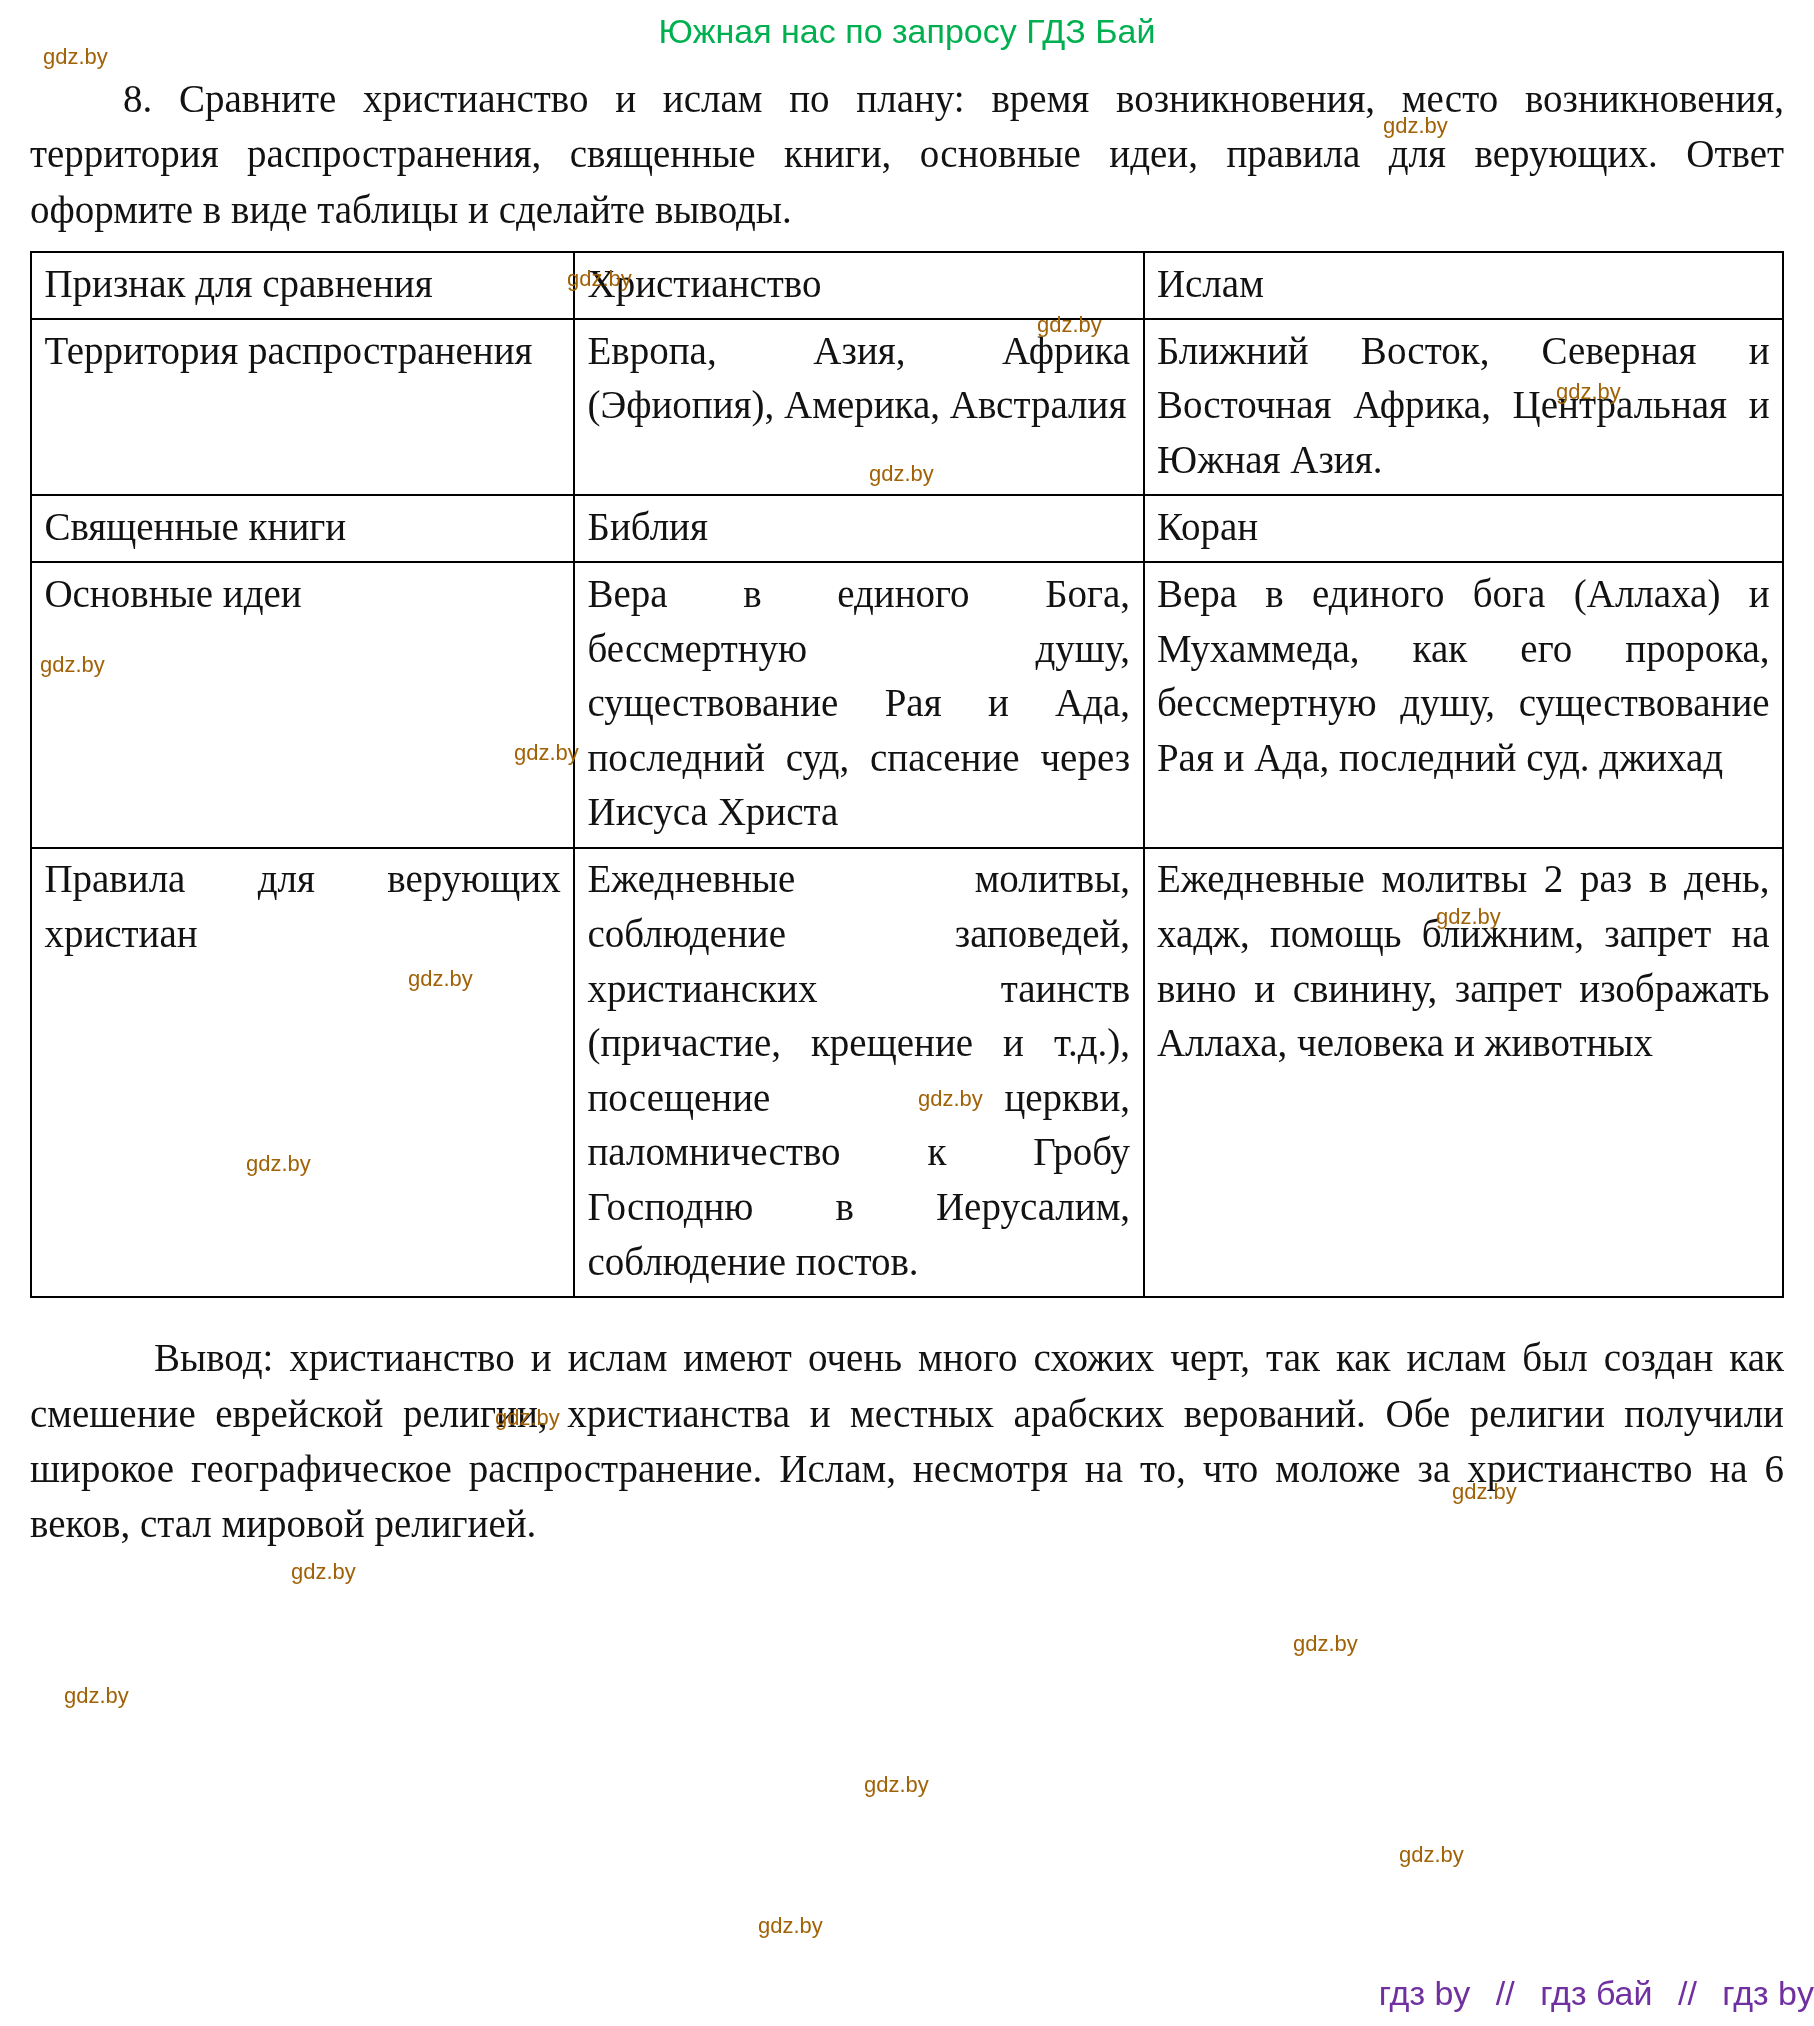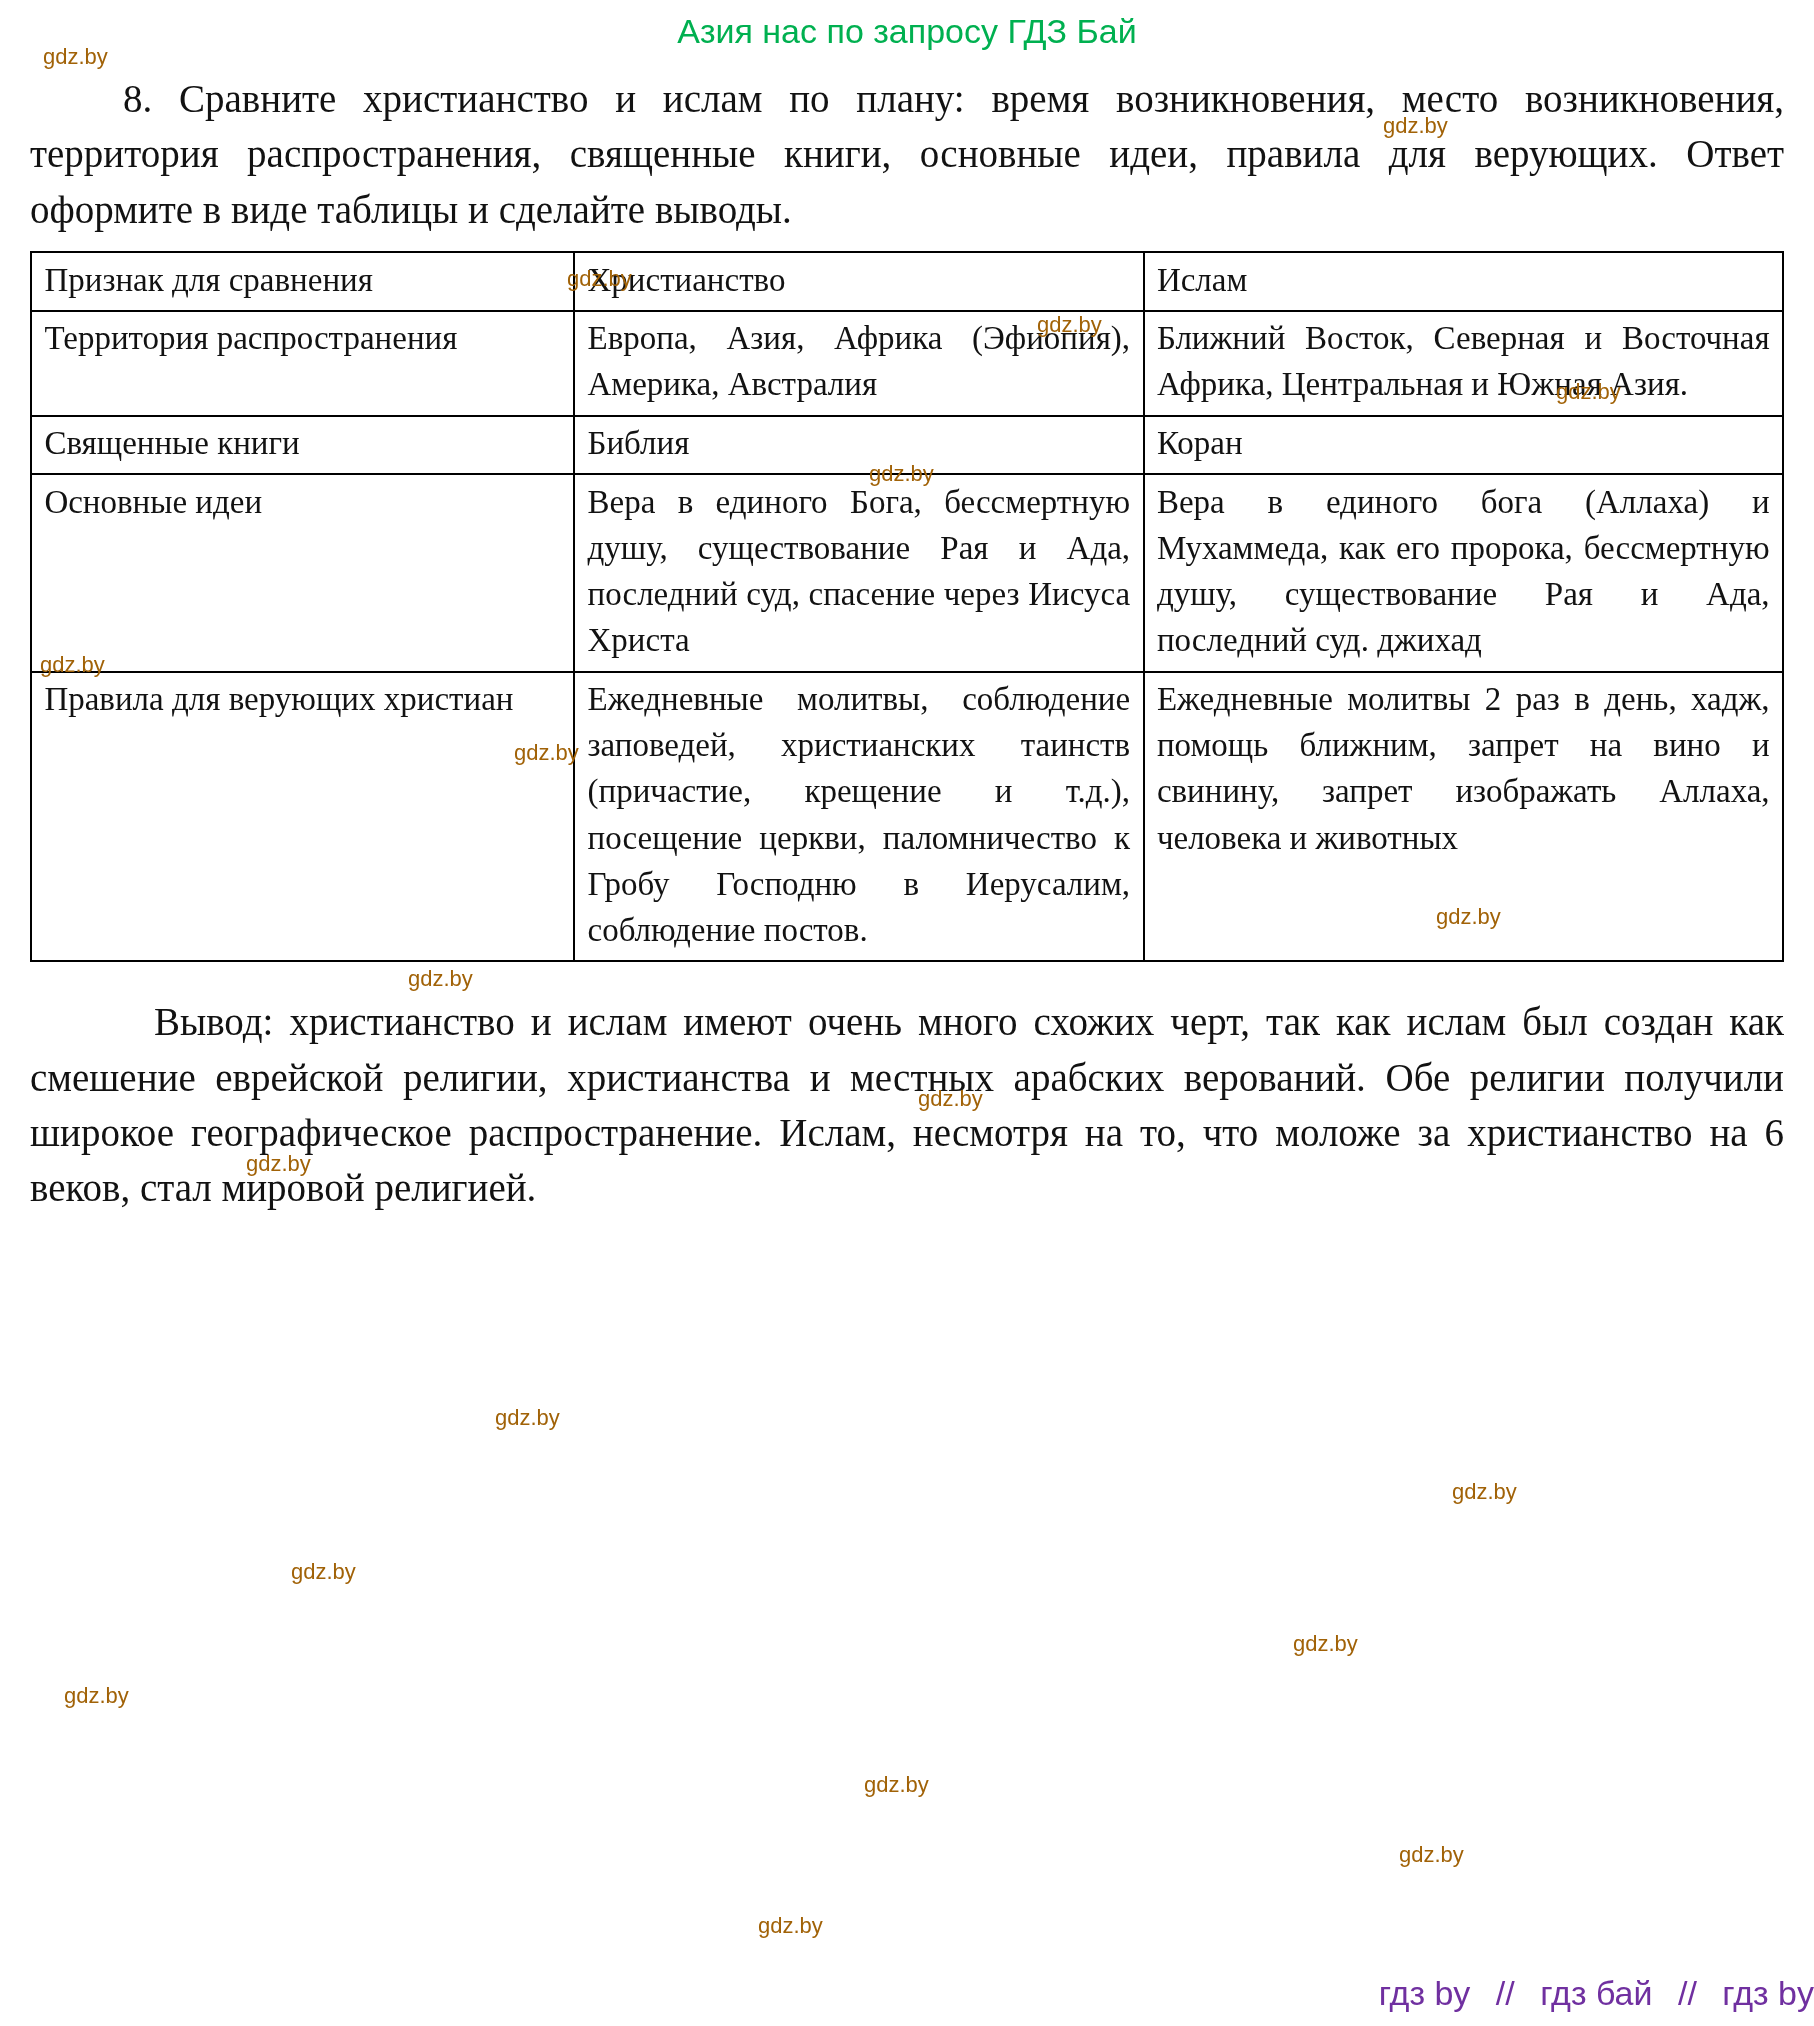--- a/index.html
+++ b/index.html
@@ -35,21 +35,21 @@
   table.cmp {
     width: 100%;
     border-collapse: collapse;
     table-layout: fixed;
     margin-top: 14px;
   }
   table.cmp th, table.cmp td {
     border: 2.7px solid #000000;
     vertical-align: top;
     padding: 3.5px 12.4px 7px 12.4px;
-    font-size: 33px;
+    font-size: 39px;
     line-height: 1.40;
     font-weight: normal;
     text-align: justify;
   }
   table.cmp th { text-align: left; }
   .conclusion {
     font-size: 39px;
     line-height: 1.42;
     text-align: justify;
     text-indent: 124px;
@@ -72,21 +72,21 @@
     font-size: 22px;
     color: #a16207;
     white-space: nowrap;
   }
 </style>
 </head>
 <body>
 
 <div class="page">
 
-  <div class="banner">Азия нас по запросу ГДЗ Бай</div>
+  <div class="banner">Южная нас по запросу ГДЗ Бай</div>
 
   <p class="task">8.  Сравните христианство и ислам по плану: время возникновения, место возникновения, территория распространения, священные книги, основные идеи, правила для верующих. Ответ оформите в виде таблицы и сделайте выводы.</p>
 
   <table class="cmp">
     <colgroup>
       <col style="width:31%">
       <col style="width:32.5%">
       <col style="width:36.5%">
     </colgroup>
     <thead>

